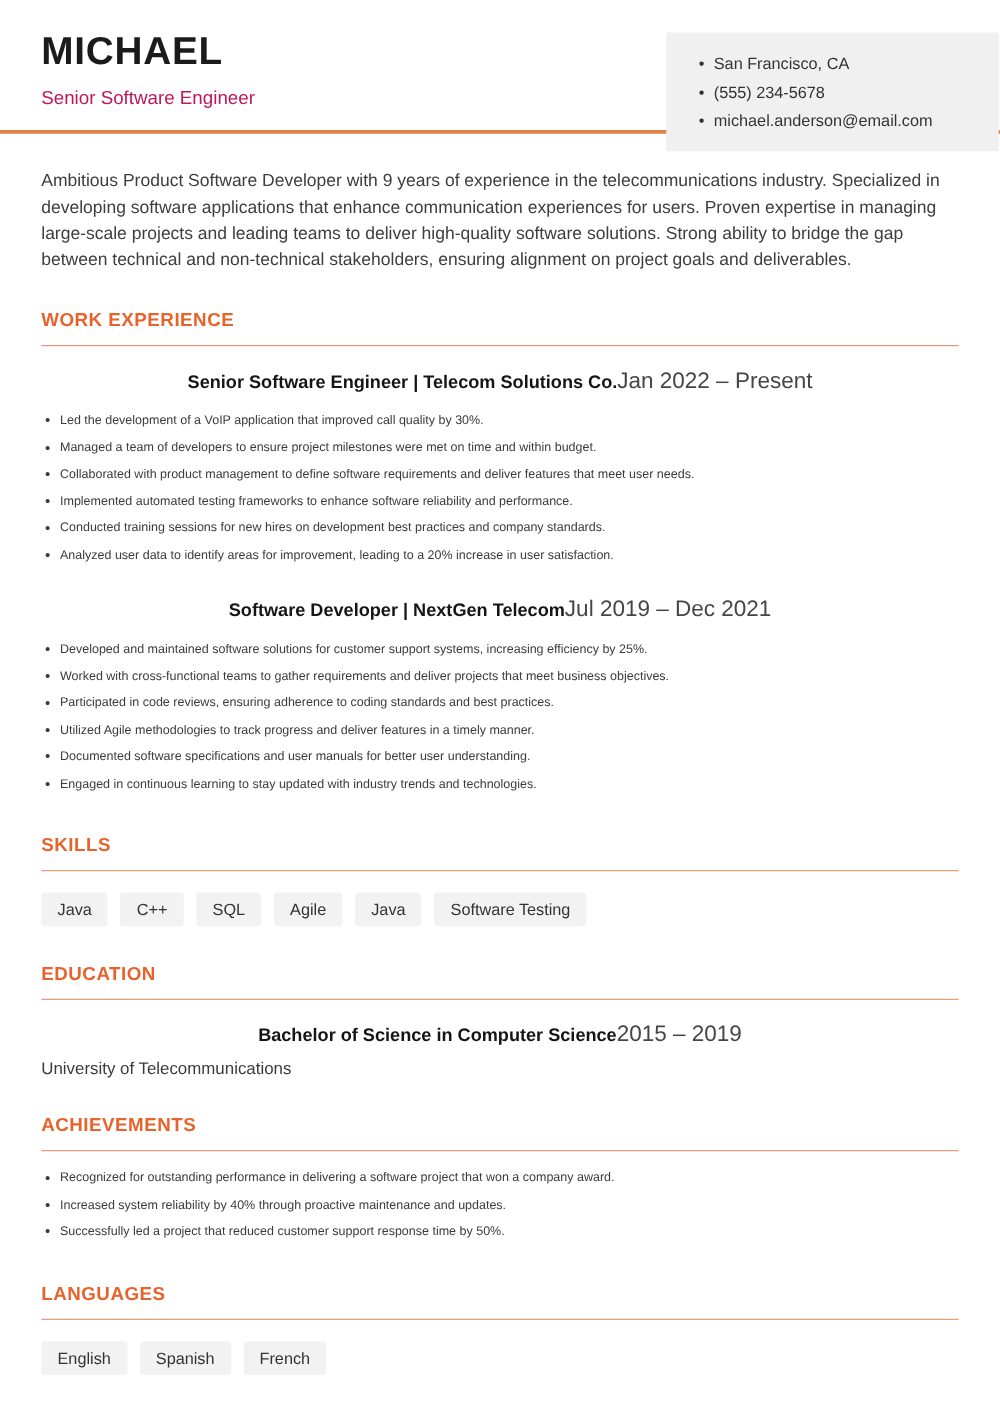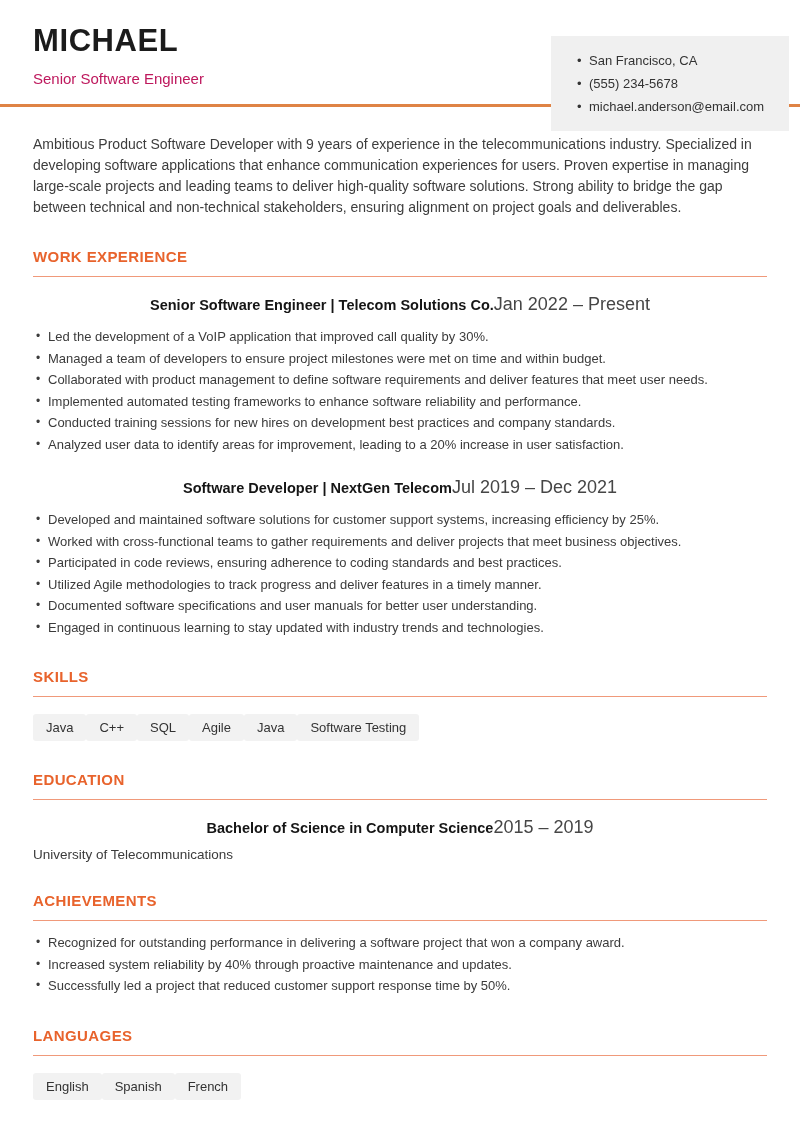--- a/index.html
+++ b/index.html
@@ -39,22 +39,22 @@
   .headline {
     margin-top: 13px;
     font-size: 15px;
     line-height: 18px;
     color: #be185d;
   }
   .contact-box {
     position: absolute;
     top: 25px;
     right: 0;
-    width: 238px;
-    margin: 11px;
+    width: 266px;
+    margin: 1px;
     padding: 13px 10px 13px 38px;
     background: #f0f0f0;
     list-style: none;
   }
   .contact-box li {
     position: relative;
     font-size: 13px;
     line-height: 23px;
     color: #333333;
   }
@@ -109,34 +109,35 @@
   }
   .job + .job .entry-head { margin-top: 22px; }
 
   .bullets {
     margin: 11px 0 0 0;
     padding: 0 0 0 15px;
     list-style: none;
   }
   .bullets li {
     position: relative;
-    font-size: 13px;
+    font-size: 10px;
     line-height: 21.5px;
     color: #3b3b3b;
   }
   .bullets li::before {
     content: "•";
     position: absolute;
     left: -12px;
     font-size: 12px;
     color: #3b3b3b;
   }
 
   .tags {
     display: flex;
+    gap: 10px;
     margin-top: 17px;
   }
   .tag {
     background: #f2f2f2;
     color: #333333;
     font-size: 13px;
     line-height: 13px;
     padding: 7px 13px;
     border-radius: 3px;
     white-space: nowrap;

